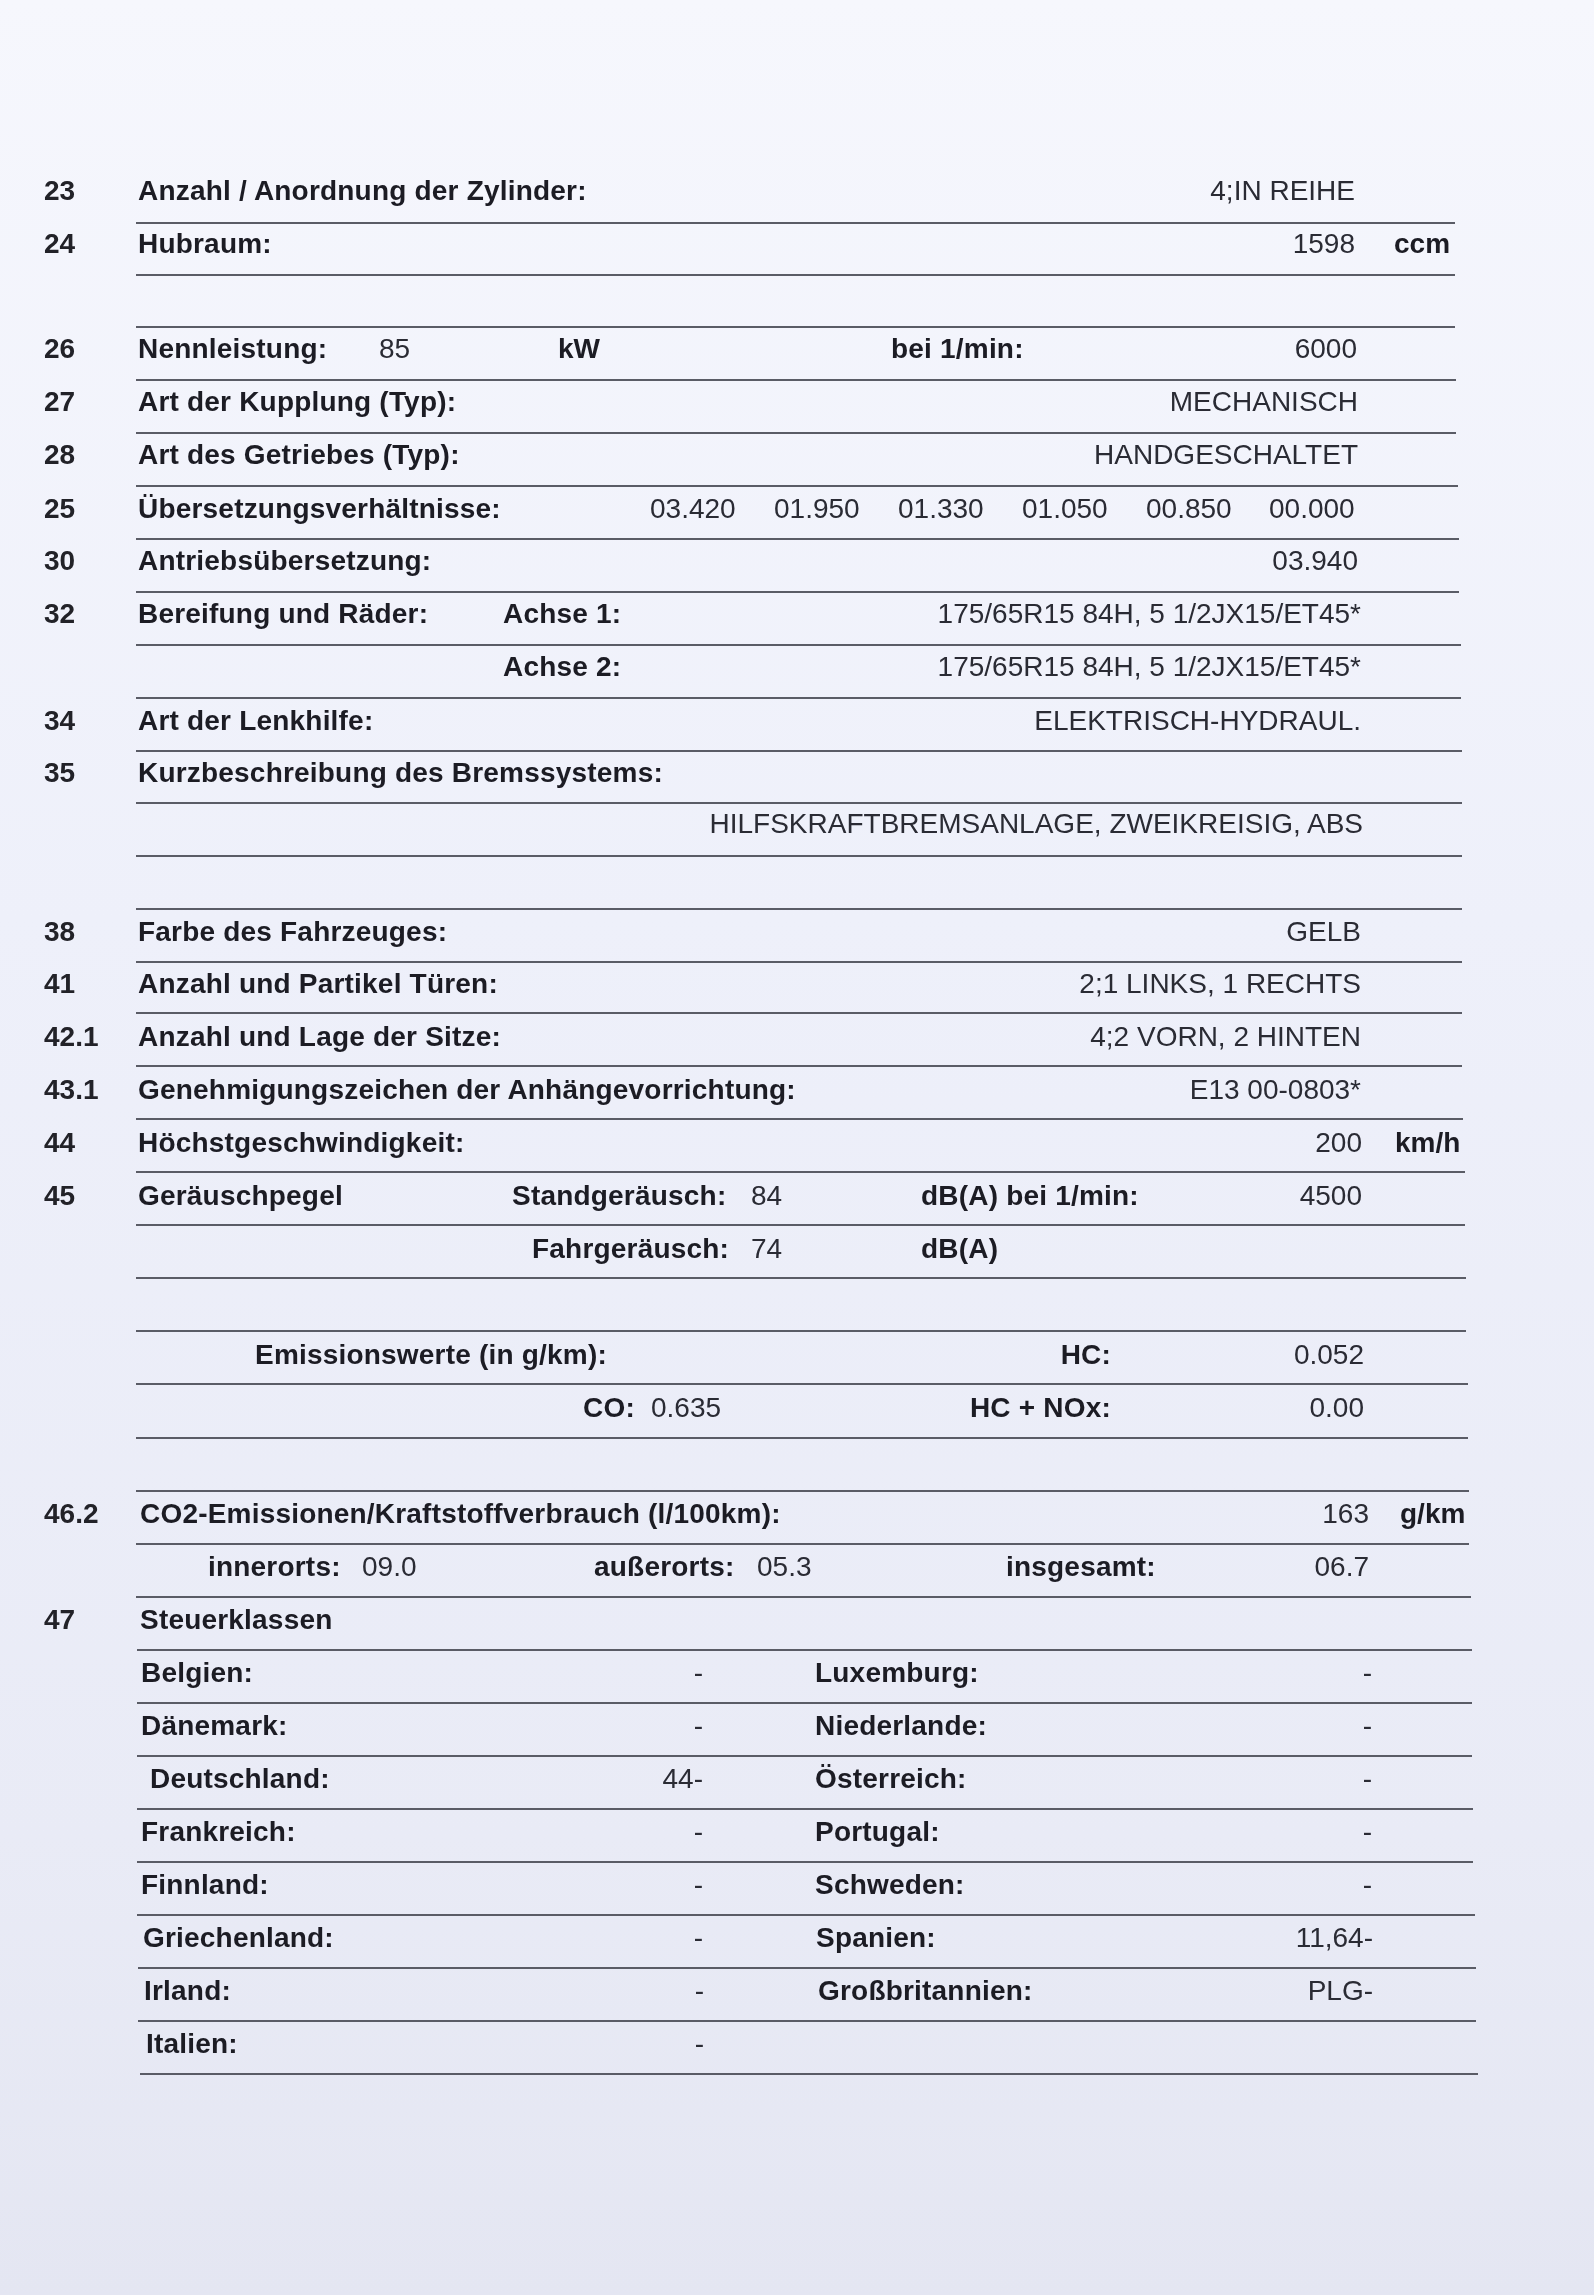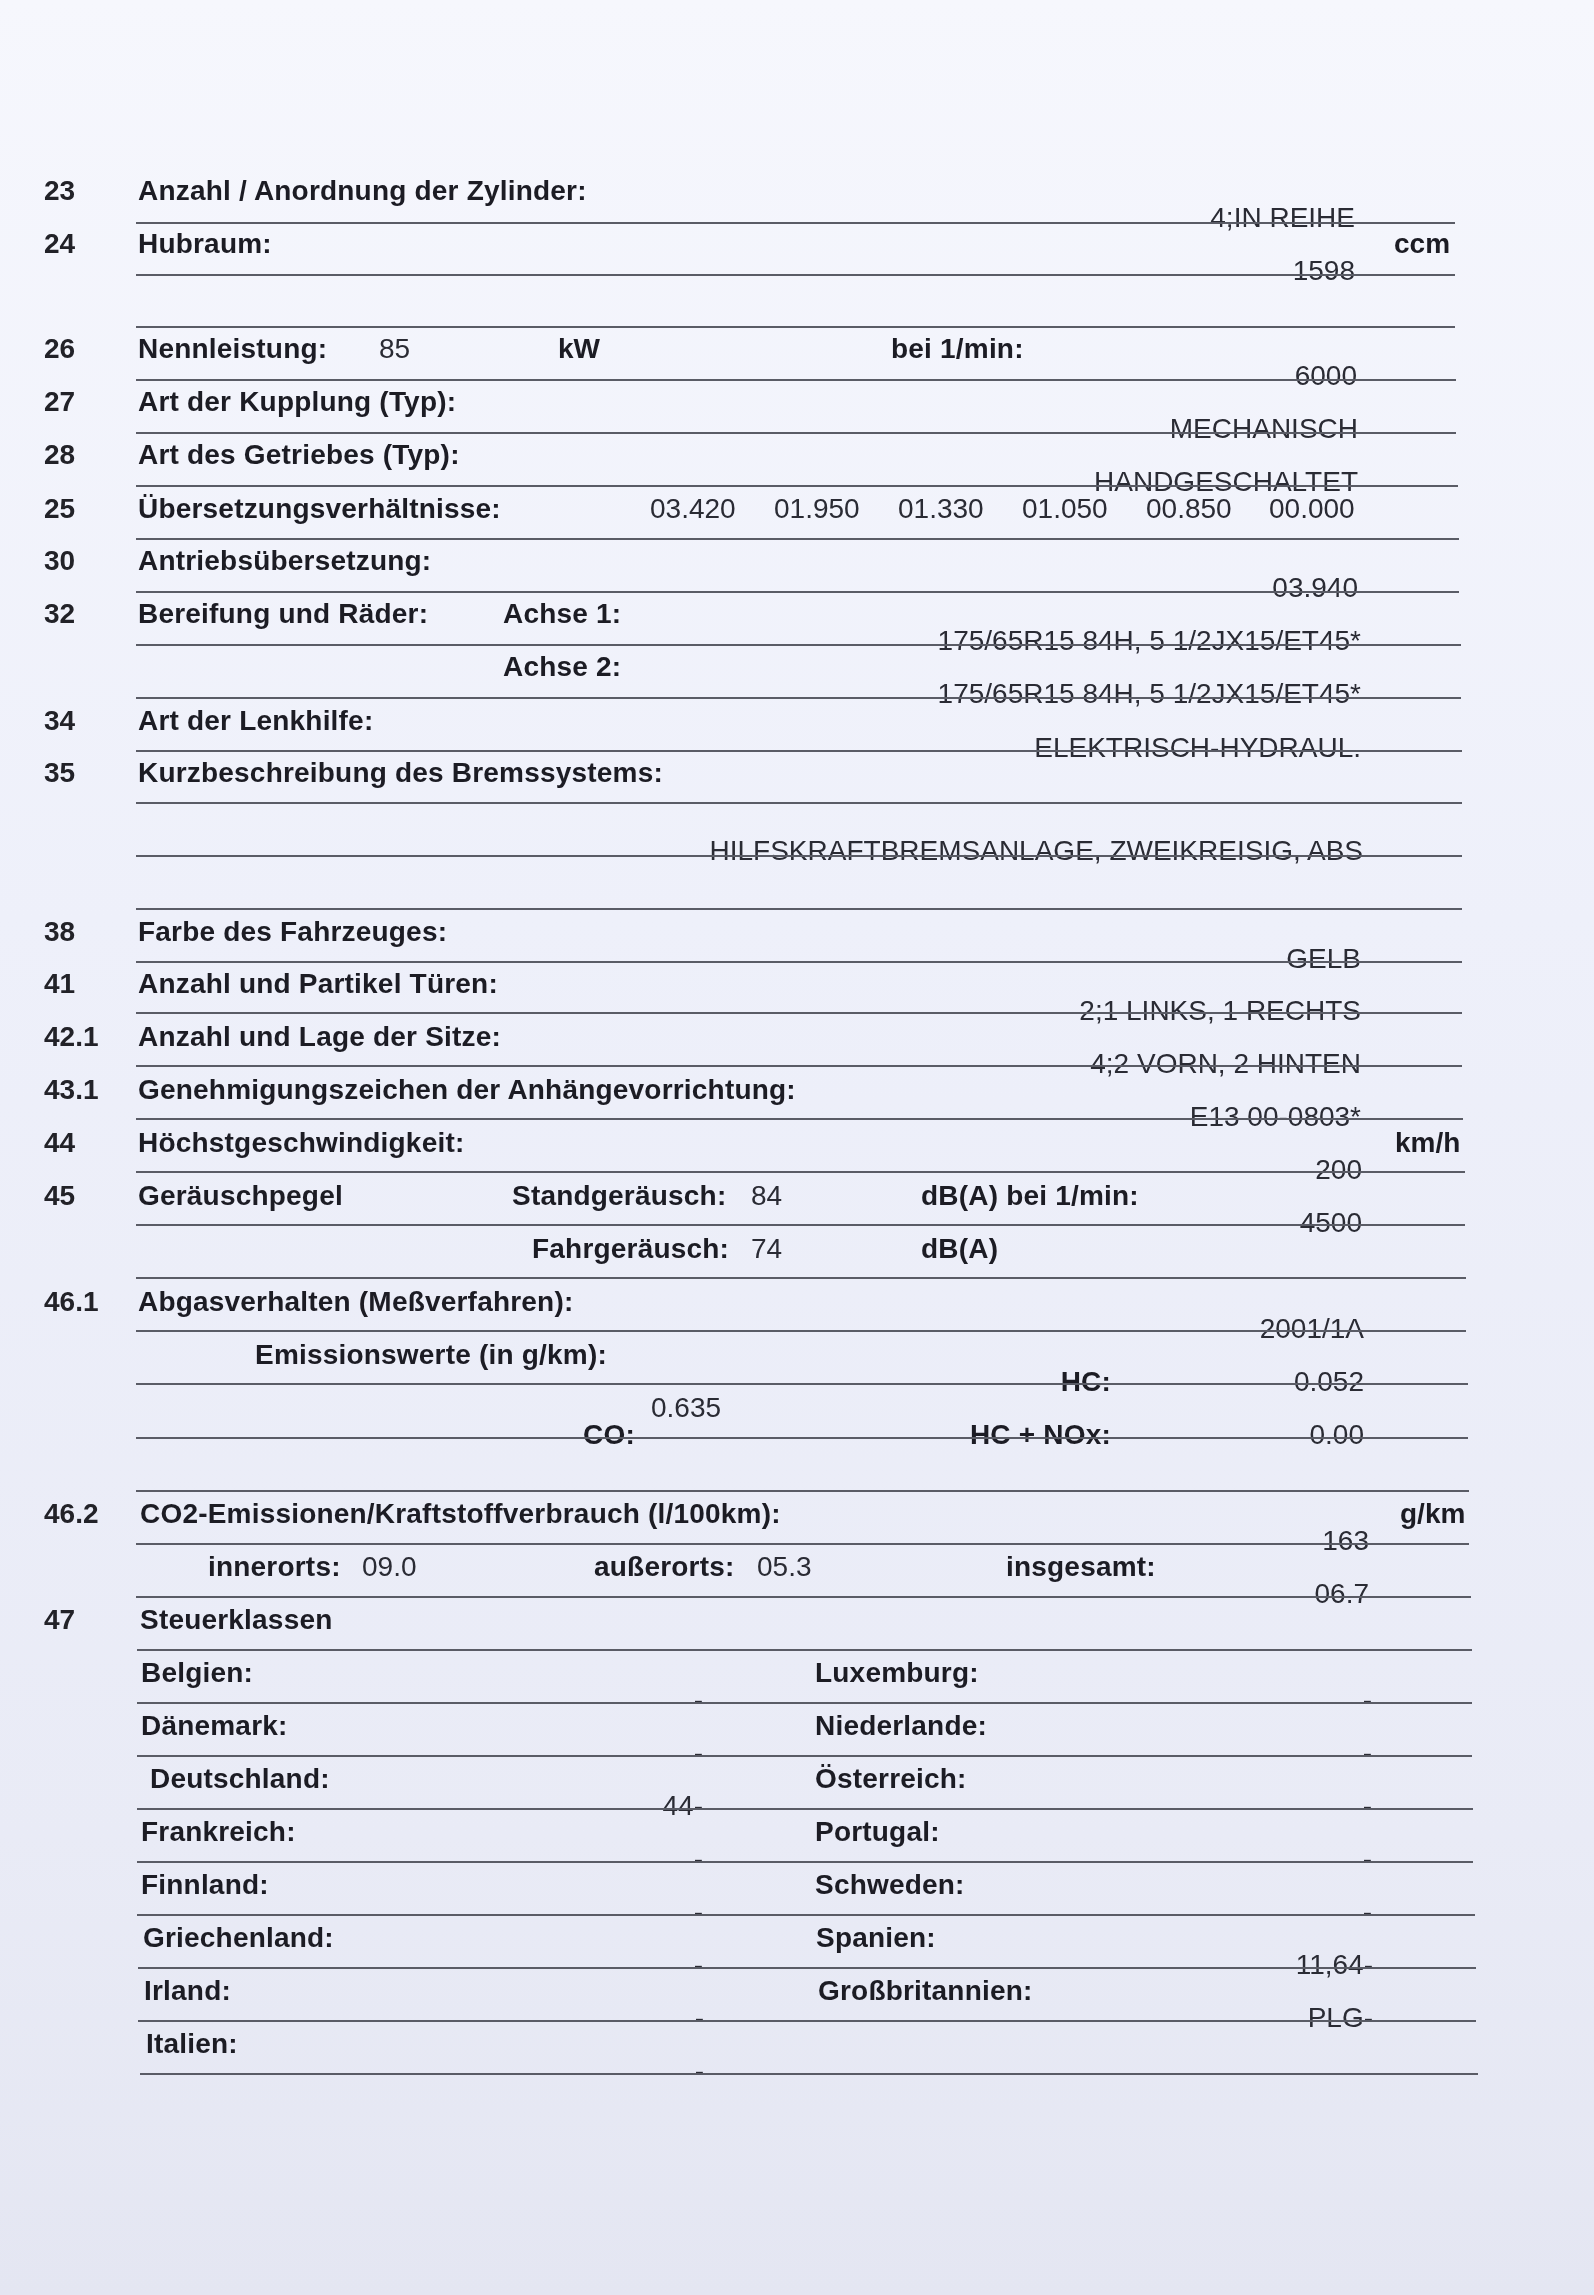--- a/index.html
+++ b/index.html
@@ -11,21 +11,21 @@
     position: relative;
     overflow: hidden;
   }
   .page { position: absolute; left: 0; top: 0; width: 1594px; height: 2295px; padding-left: 40px; }
   .row { position: absolute; left: 0; width: 1594px; height: 53px; }
   .rule { position: absolute; height: 1.5px; background: #5a5c66; }
   .t { position: absolute; white-space: nowrap; font-size: 28px; line-height: 34px; }
   .num { font-weight: bold; left: 44px; color: #222228; }
   .lbl { font-weight: bold; letter-spacing: 0.2px; }
   .val { font-weight: normal; color: #2a2b34; }
-  .r { text-align: right; margin-top: 27px; }
+  .r { text-align: right; }
   .unit { font-weight: bold; }
 </style>
 </head>
 <body>
 
 <div class="page">
 
   <div class="row" style="top:174px">
     <span class="t num">23</span>
     <span class="t lbl" style="left:138px">Anzahl / Anordnung der Zylinder:</span>
@@ -163,25 +163,20 @@
     <span class="t val r" style="right:232px">4500</span>
   </div>
   <div class="rule" style="left:136px;top:1224px;width:1329px"></div>
   <div class="row" style="top:1232px">
     <span class="t lbl" style="left:532px">Fahrgeräusch:</span>
     <span class="t val" style="left:751px">74</span>
     <span class="t lbl" style="left:921px">dB(A)</span>
   </div>
   <div class="rule" style="left:136px;top:1277px;width:1330px"></div>
 
-  <div class="row" style="top:1285px">
-    <span class="t num">46.1</span>
-    <span class="t lbl" style="left:138px">Abgasverhalten (Meßverfahren):</span>
-    <span class="t val r" style="right:230px">2001/1A</span>
-  </div>
   <div class="rule" style="left:136px;top:1330px;width:1330px"></div>
   <div class="row" style="top:1338px">
     <span class="t lbl" style="left:255px">Emissionswerte (in g/km):</span>
     <span class="t lbl r" style="right:483px">HC:</span>
     <span class="t val r" style="right:230px">0.052</span>
   </div>
   <div class="rule" style="left:136px;top:1383px;width:1332px"></div>
   <div class="row" style="top:1391px">
     <span class="t lbl r" style="right:959px">CO:</span>
     <span class="t val" style="left:651px">0.635</span>

